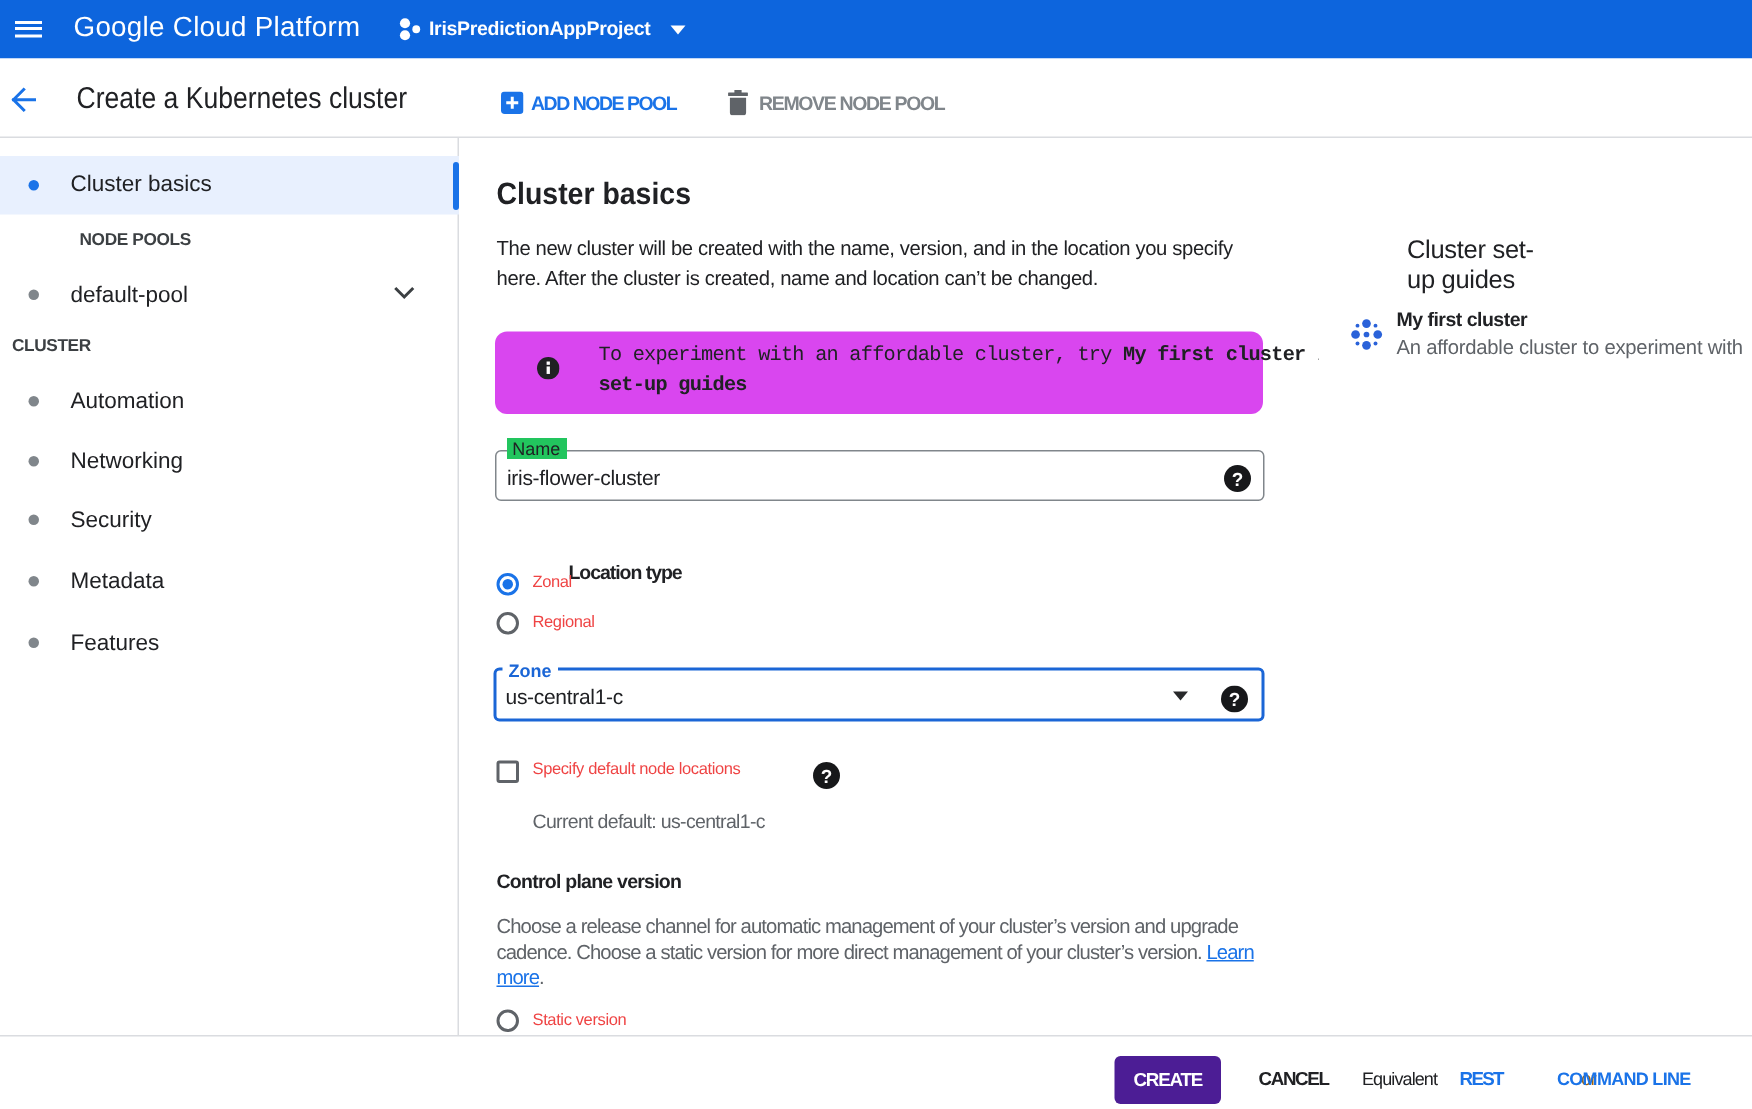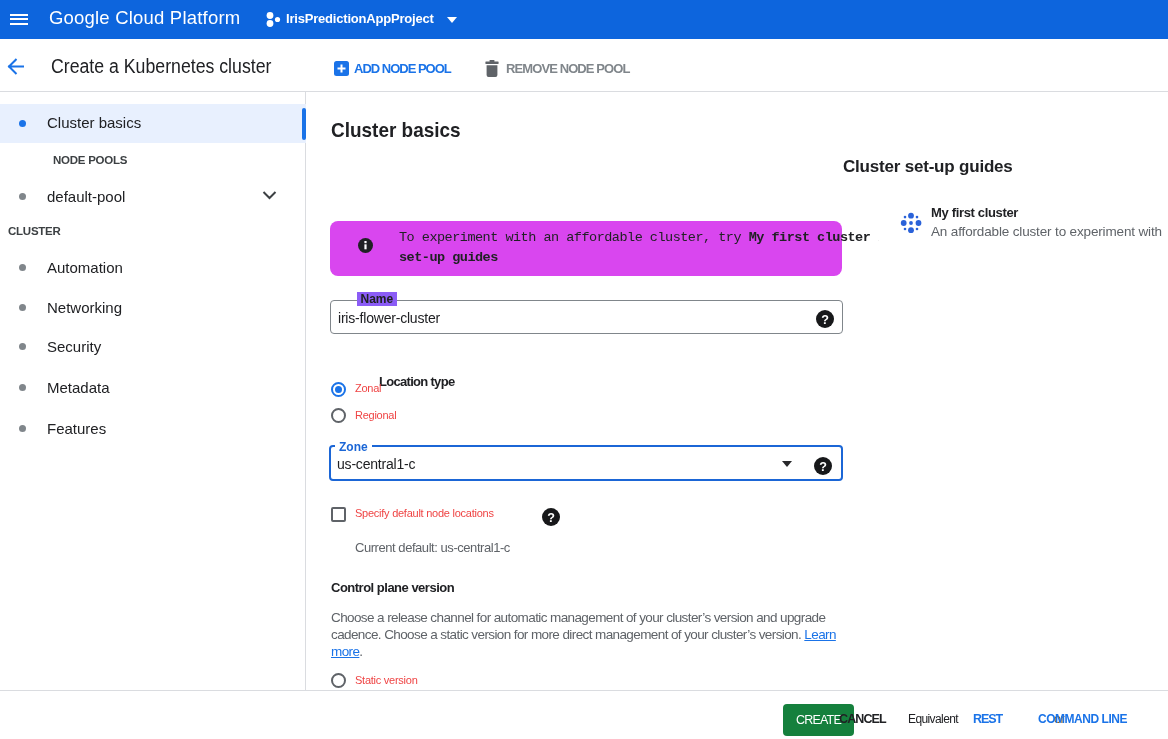--- a/index.html
+++ b/index.html
@@ -55,22 +55,22 @@
   .main { position:absolute; left:307px; top:92px; width:572px; height:598px; background:#fff; overflow:hidden; }
   .h1 { position:absolute; left:24px; top:25.5px; font-size:20.5px; font-weight:bold; color:#202124; transform:scaleX(0.925); transform-origin:0 50%; }
   .intro { position:absolute; left:24px; top:64px; font-size:13.5px; color:#202124; line-height:20px; letter-spacing:-0.25px; white-space:nowrap; }
   .infobox { position:absolute; left:23px; top:129px; width:512px; height:55px;
     background:#d946ef; border-radius:8px;font-family:Liberation Mono, monospace; }
   .infoicon { position:absolute; left:51px; top:145px; }
   .infotext { position:absolute; font-size:13.5px; color:#202124; line-height:20px; letter-spacing:-0.5px; white-space:nowrap; }
 
   .field { position:absolute; left:23px; width:513px; height:34px;
     border:1px solid #80868b; border-radius:4px; background:#fff; }
-  .fieldlabel { position:absolute; left:6.5px; top:-9px; background:#8b5cf6; padding:0 4px;
-    font-size:12px; font-weight:bold; color:#202124;margin-left:19px; }
+  .fieldlabel { position:absolute; left:6.5px; top:-9px; background:#22c55e; padding:0 4px;
+    font-size:12px; font-weight:normal; color:#202124; }
   .fieldval { position:absolute; left:7px; top:9px; font-size:14px; color:#202124; letter-spacing:-0.2px; }
   .qmark { position:absolute; width:18px; height:18px; }
 
   .sectionlabel { position:absolute; left:24px; font-size:13px; font-weight:bold; color:#202124; letter-spacing:-0.7px; }
   .radio { position:absolute; width:15px; height:15px; border-radius:50%; }
   .radio.off { border:2px solid #5f6368; }
   .radio.on { border:2px solid #1a73e8; }
   .radio.on::after { content:""; position:absolute; left:2px; top:2px; width:7px; height:7px;
     border-radius:50%; background:#1a73e8; }
   .radiolabel { position:absolute; left:48px; font-size:11px; color:#ef4444; letter-spacing:-0.25px; }
@@ -84,31 +84,31 @@
     border-top:6px solid #28292b; }
 
   .checkbox { position:absolute; left:24px; top:415px; width:15px; height:15px;
     border:2px solid #5f6368; border-radius:2px; }
   .graytext { position:absolute; font-size:13px; color:#5f6368; letter-spacing:-0.45px; }
   .cpv { position:absolute; left:24px; top:488px; font-size:13px; font-weight:bold; color:#202124; letter-spacing:-0.5px; }
   .cpvpara { position:absolute; left:24px; top:517px; font-size:13.5px; color:#5f6368; line-height:17px; letter-spacing:-0.6px; white-space:nowrap; }
   .link { color:#1a73e8; text-decoration:underline; }
 
   
-  .rp-h { position:absolute; left:843px; top:156.5px; font-size:17px; font-weight:bold; color:#202124; letter-spacing:-0.2px; }
+  .rp-h { position:absolute; left:938px; top:156.5px; font-size:17px; font-weight:normal; color:#202124; letter-spacing:-0.2px; }
   .rp-icon { position:absolute; left:899px; top:211px; }
   .rp-t1 { position:absolute; left:931px; top:205px; font-size:13px; font-weight:bold; color:#202124; letter-spacing:-0.34px; }
   .rp-t2 { position:absolute; left:931px; top:224px; font-size:13.5px; color:#5f6368; white-space:nowrap; letter-spacing:-0.15px; }
 
   
   .bottombar { position:absolute; left:0; top:690px; width:1168px; height:49px;
     background:#fff; border-top:1px solid #dadce0; }
   .createbtn { position:absolute; left:743px; top:12.5px; width:71px; height:32px;
-    background:#15803d; border-radius:4px; color:#fff; font-size:12.5px; font-weight:normal;
-    text-align:center; line-height:32px; letter-spacing:-0.8px;margin-left:40px; }
+    background:#4c1d95; border-radius:4px; color:#fff; font-size:12.5px; font-weight:bold;
+    text-align:center; line-height:32px; letter-spacing:-0.8px; }
   .cancel { position:absolute; left:839px; top:20.5px; font-size:12.5px; font-weight:bold;
     color:#202124; letter-spacing:-0.9px; }
   .equiv { position:absolute; left:908px; top:20.5px; font-size:12px; color:#202124; letter-spacing:-0.6px; }
   .rest { position:absolute; left:973px; top:20.5px; font-size:12.5px; font-weight:bold;
     color:#1a73e8; letter-spacing:-1.1px; }
   .or { position:absolute; left:1054px; top:20.5px; font-size:12.5px; color:#a16207; letter-spacing:-0.55px; }
   .cmdline { position:absolute; left:1038px; top:20.5px; font-size:12px; font-weight:bold;
     color:#1a73e8; letter-spacing:-0.47px; }
   b { font-weight:bold; }
 </style>
@@ -169,20 +169,21 @@
     <div class="navdot" style="left:19px; top:251.3px;"></div>
     <div class="navitem" style="top:246.3px;">Security</div>
     <div class="navdot" style="left:19px; top:292.3px;"></div>
     <div class="navitem" style="top:287.3px;">Metadata</div>
     <div class="navdot" style="left:19px; top:332.5px;"></div>
     <div class="navitem" style="top:327.5px;">Features</div>
   </div>
 
   <div class="main">
     <div class="h1">Cluster basics</div>
+    <div class="intro">The new cluster will be created with the name, version, and in the location you specify<br>here. After the cluster is created, name and location can’t be changed.</div>
     <div class="infobox">
       <svg class="infoicon" width="15" height="15" viewBox="0 0 15 15" style="left:27.5px;top:16.5px;">
         <circle cx="7.5" cy="7.5" r="7.5" fill="#202124"></circle>
         <rect x="6.4" y="6.3" width="2.2" height="5" fill="#fff"></rect>
         <rect x="6.4" y="3" width="2.2" height="2.2" fill="#fff"></rect>
       </svg>
       <div class="infotext" style="left:69px;top:7px;">To experiment with an affordable cluster, try <b>My first cluster</b> in the <b>Cluster<br>set-up guides</b></div>
     </div>
 
     <div class="field" style="top:208px;">

